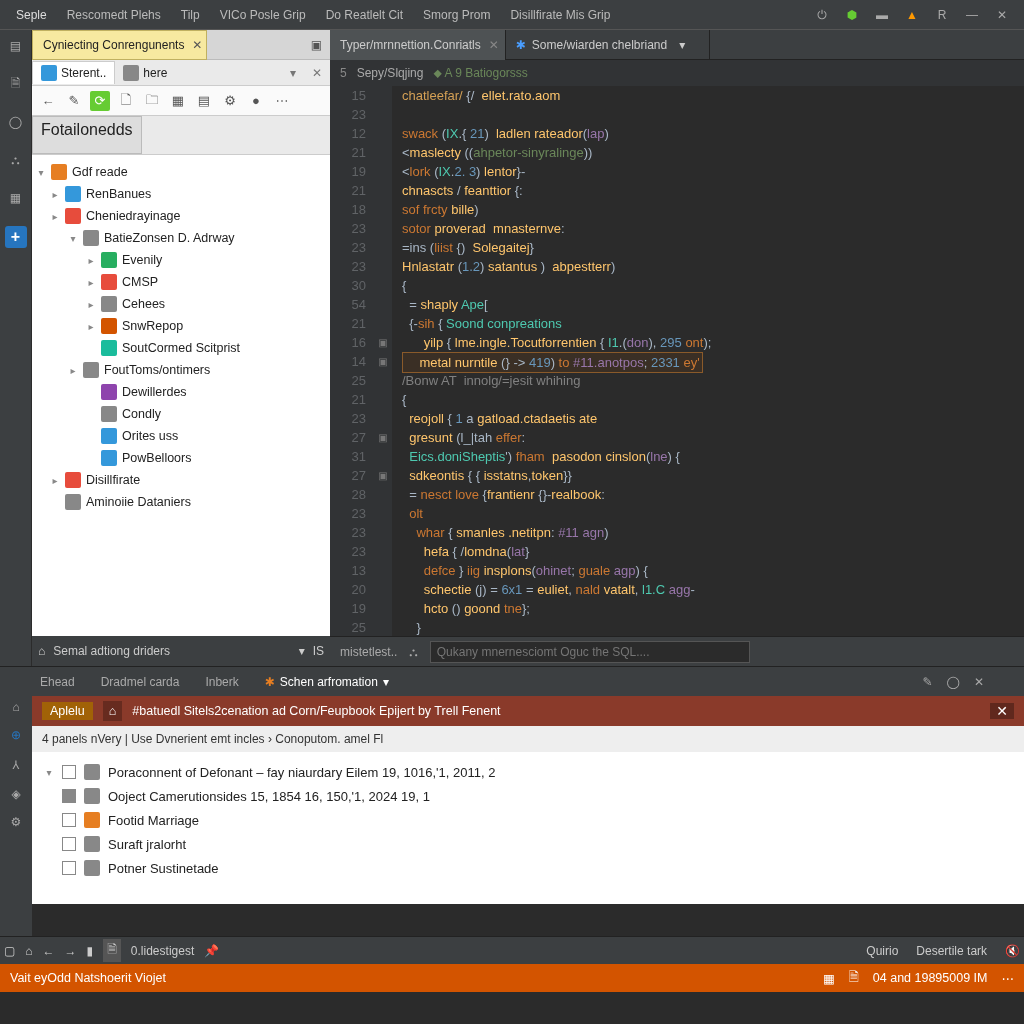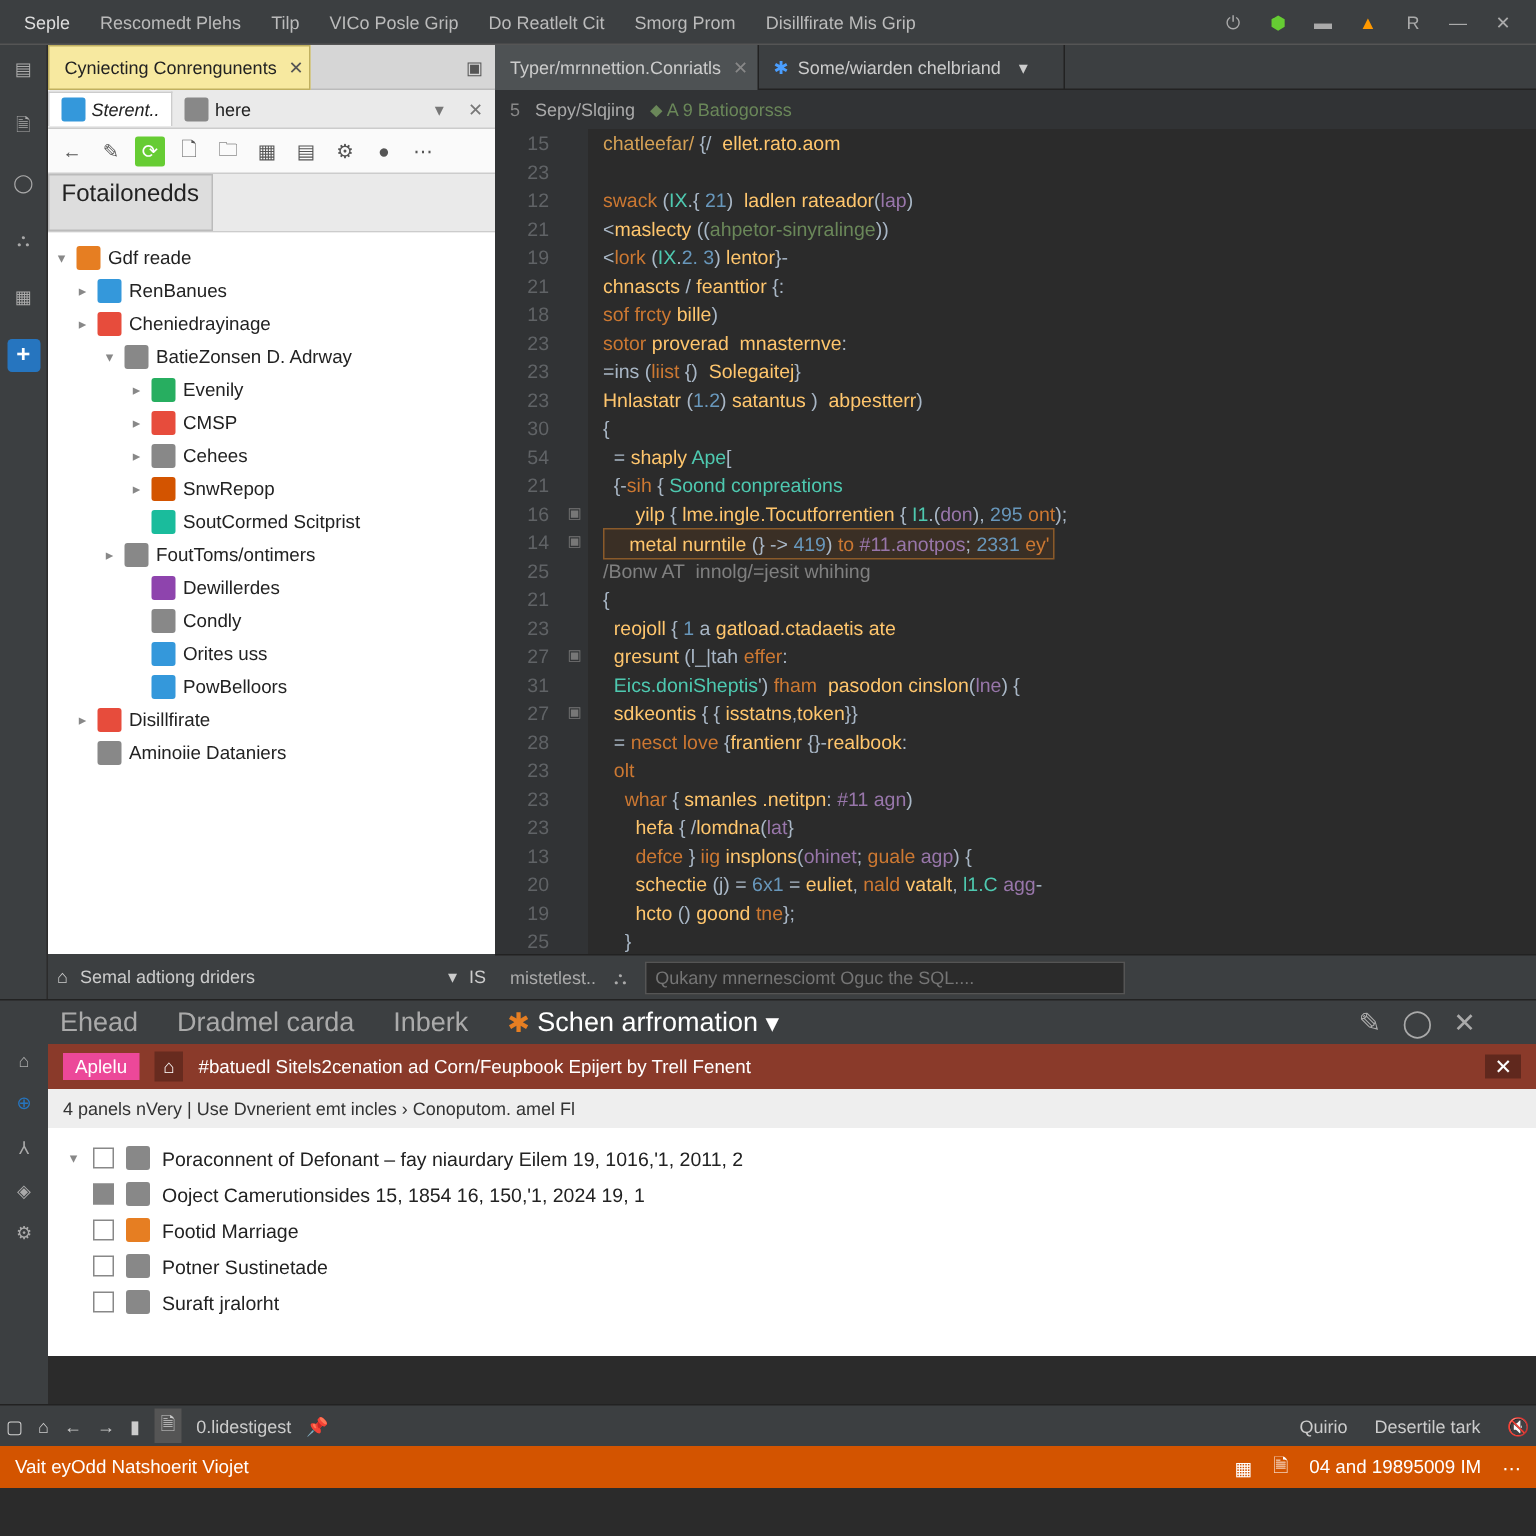--- a/index.html
+++ b/index.html
@@ -21,21 +21,21 @@
 .icon-rail .icon.blue { background: #2675bf; color: #fff; border-radius: 3px; width: 22px; height: 22px; font-size: 16px; font-weight: bold; }
 
 
 .left-panel { width: 298px; background: #f2f2f2; color: #222; display: flex; flex-direction: column; }
 .tab-strip-light { height: 30px; background: #d6d6d6; display: flex; align-items: center; border-bottom: 1px solid #bbb; }
 .tab-light { height: 30px; padding: 0 22px 0 10px; background: #f7e9a0; border: 1px solid #c0b060; display: flex; align-items: center; gap: 6px; font-size: 12px; position: relative; }
 .tab-light .close { position: absolute; right: 4px; color: #555; cursor: pointer; }
 .tab-strip-light .extra { margin-left: auto; padding: 0 8px; color: #555; }
 .secondary-tabs { height: 26px; background: #eaeaea; display: flex; align-items: center; border-bottom: 1px solid #ccc; font-size: 12px; }
 .sec-tab { padding: 3px 8px; display: flex; align-items: center; gap: 4px; }
-.sec-tab.active { background: #fff; border: 1px solid #ccc; border-bottom: none; font-style: italic; }
+.sec-tab.active { background: #fff; border: 1px solid #ccc; border-bottom: none; }
 .toolbar-row { height: 30px; background: #fafafa; display: flex; align-items: center; gap: 6px; padding: 0 6px; border-bottom: 1px solid #ccc; }
 .toolbar-btn { width: 20px; height: 20px; display: flex; align-items: center; justify-content: center; color: #555; cursor: pointer; font-size: 13px; }
 .filter-tab { height: 38px; background: #eaeaea; padding: 4px 8px; border-bottom: 1px solid #ccc; font-size: 16px; display: inline-block; background: #ddd; border: 1px solid #bbb; }
 .tree { flex: 1; overflow: auto; padding: 6px 0; background: #fff; font-size: 12.5px; }
 .tree-node { display: flex; align-items: center; padding: 3px 4px; gap: 5px; cursor: pointer; }
 .chev { width: 10px; color: #888; font-size: 10px; text-align: center; }
 .ind-1 { padding-left: 18px; } .ind-2 { padding-left: 36px; } .ind-3 { padding-left: 54px; }
 .search-row { height: 30px; background: #3c3f41; display: flex; align-items: center; padding: 0 6px; gap: 8px; color: #ccc; }
 
 
@@ -53,21 +53,21 @@
 .code { flex: 1; padding-left: 10px; line-height: 19px; white-space: pre; color: #a9b7c6; overflow: hidden; }
 .kw { color: #cc7832; } .str { color: #6a8759; } .num { color: #6897bb; } .fn { color: #ffc66d; } .cm { color: #808080; } .ty { color: #4ec9b0; } .op { color: #a9b7c6; } .pu { color: #d4a055; } .lit { color: #9876aa; }
 .code div{height:19px;}
 .hl-line{background:#3a2f25;border:1px solid #8a5a2a;display:inline-block;padding:0 2px;}
 
 
 .run-row { height: 30px; background: #3c3f41; display: flex; align-items: center; padding: 0 10px; gap: 12px; color: #aaa; font-size: 12px; border-top: 1px solid #222; }
 .run-row input { background: #2b2b2b; border: 1px solid #555; color: #ccc; padding: 3px 6px; font-size: 12px; width: 320px; }
 
 
-.bottom-tabs { height: 30px; background: #3c3f41; display: flex; align-items: center; padding: 0 40px; gap: 26px; color: #aaa; font-size: 18px; border-top: 1px solid #222; }
+.bottom-tabs { height: 30px; background: #3c3f41; display: flex; align-items: center; padding: 0 40px; gap: 26px; color: #aaa; font-size: 12px; border-top: 1px solid #222; }
 .bottom-tabs .btab { cursor: pointer; display: flex; align-items: center; gap: 5px; }
 .bottom-tabs .btab.active { color: #fff; }
 .bottom-tabs .icons-right { margin-left: auto; display: flex; gap: 14px; }
 .alert-bar { height: 30px; background: #8a3a2a; color: #fff; display: flex; align-items: center; padding: 0 10px; gap: 10px; font-size: 12.5px; }
 .alert-bar .xbtn { margin-left: auto; cursor: pointer; font-size: 14px; padding: 0 6px; background: rgba(0,0,0,0.3); }
 .tab-strip-dark { height: 26px; background: #2b2b2b; display: flex; align-items: center; padding: 0 6px; color: #aaa; }
 .dark-tab { padding: 3px 8px; background: #3c3f41; font-size: 12px; }
 .breadcrumb2 { height: 26px; background: #eeeeee; color: #333; display: flex; align-items: center; padding: 0 10px; font-size: 12px; gap: 4px; }
 .tasklist { background: #fff; color: #222; padding: 8px 10px; font-size: 13px; height: 152px; }
 .task-item { display: flex; align-items: center; gap: 8px; padding: 4px 2px; }
@@ -351,21 +351,21 @@
 <div class="bottom-area">
   <div class="left-rail2">
     <span class="icon" style="color:#aaa">⌂</span>
     <span class="icon" style="color:#2675bf">⊕</span>
     <span class="icon" style="color:#aaa">⅄</span>
     <span class="icon" style="color:#aaa">◈</span>
     <span class="icon" style="color:#aaa">⚙</span>
   </div>
   <div class="bottom-content">
     <div class="alert-bar">
-      <span style="background:#ec4899;padding:2px 8px">Aplelu</span>
+      <span style="background:#a16207;padding:2px 8px">Aplelu</span>
       <span style="background:rgba(0,0,0,0.25);padding:3px 6px">⌂</span>
       <span>#batuedl Sitels2cenation ad Corn/Feupbook Epijert by Trell Fenent</span>
       <span class="xbtn">✕</span>
     </div>
     <div class="breadcrumb2">4 panels nVery | Use Dvnerient emt incles › Conoputom. amel Fl</div>
     <div class="tasklist" id="tasks">
         <div class="task-item">
           <span class="chev">▾</span>
           <span class="cbx" style=""></span>
           <span class="sq-ico grey-b"></span>
@@ -380,27 +380,27 @@
         <div class="task-item">
           <span class="chev"></span>
           <span class="cbx" style=""></span>
           <span class="sq-ico orange"></span>
           <span>Footid Marriage</span>
         </div>
         <div class="task-item">
           <span class="chev"></span>
           <span class="cbx" style=""></span>
           <span class="sq-ico grey-b"></span>
+          <span>Suraft jralorht</span>
+        </div>
+        <div class="task-item">
+          <span class="chev"></span>
+          <span class="cbx" style=""></span>
+          <span class="sq-ico grey-b"></span>
           <span>Potner Sustinetade</span>
-        </div>
-        <div class="task-item">
-          <span class="chev"></span>
-          <span class="cbx" style=""></span>
-          <span class="sq-ico grey-b"></span>
-          <span>Suraft jralorht</span>
         </div>
       </div>
   </div>
 </div>
 
 <div class="statusbar1">
   <div class="left-icons">
     <span>▢</span>
     <span>⌂</span>
     <span>←</span>

